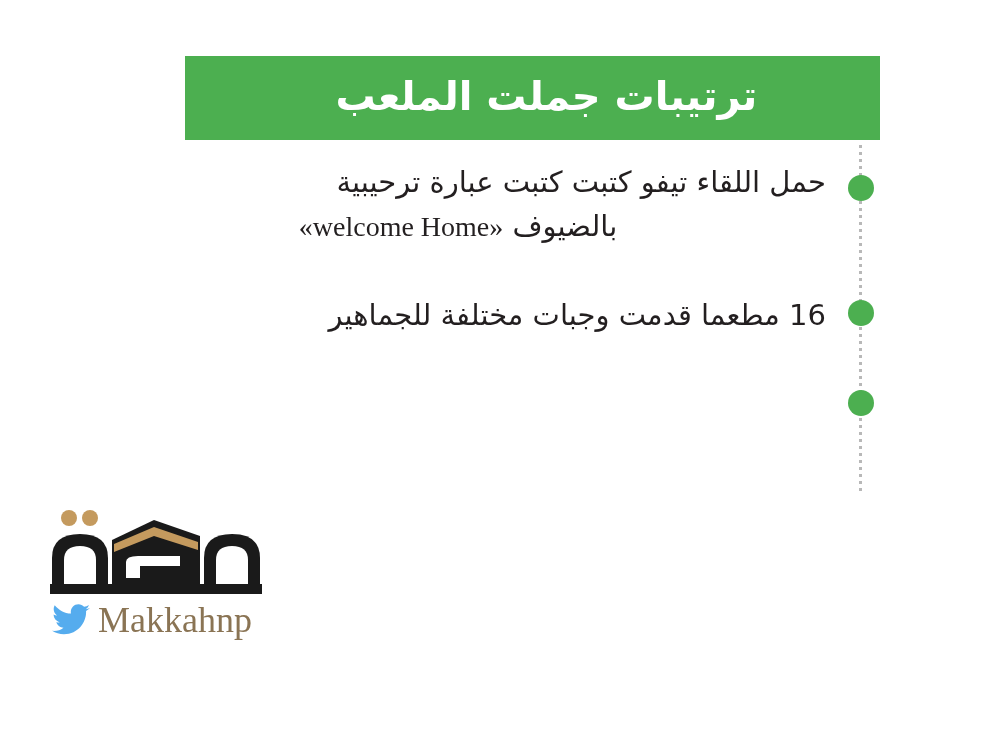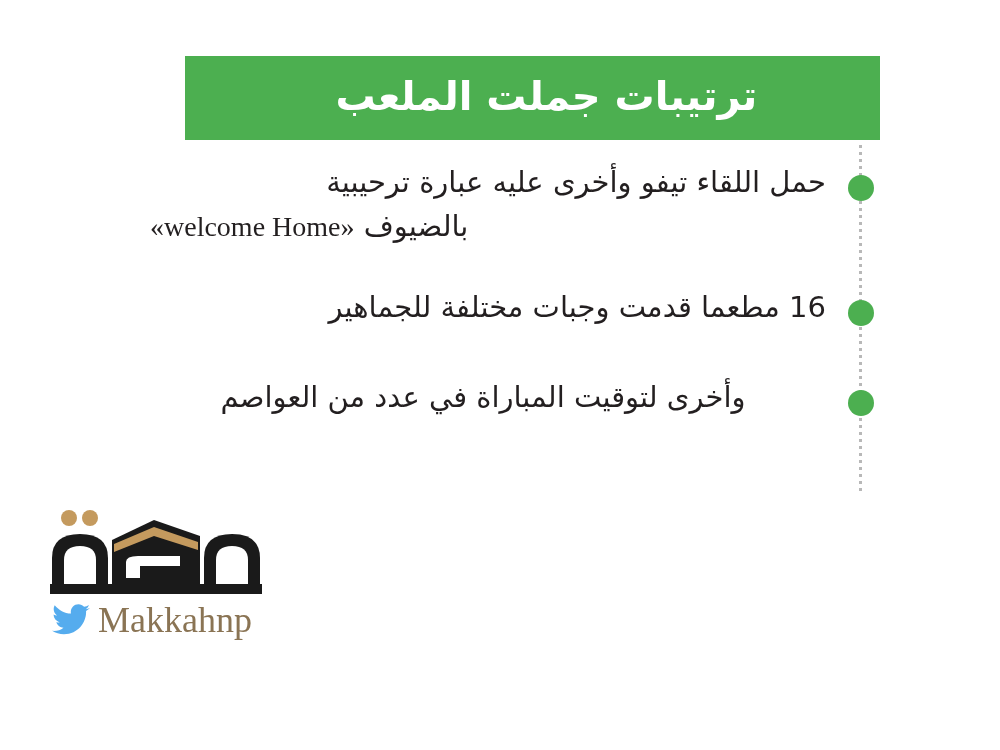--- a/index.html
+++ b/index.html
@@ -88,32 +88,32 @@
     right: 0;
     width: 676px;
     text-align: right;
     direction: rtl;
     color: #231f20;
     font-size: 29px;
     line-height: 44px;
     font-family: "DejaVu Sans", "Liberation Sans", sans-serif;
   }
   .bullet-item.i1 { top: 0px; }
-  .bullet-item.i2 { top: 125px; }
+  .bullet-item.i2 { top: 133px; }
   .bullet-item.i3 { top: 215px; }
 
   .bullet-line {
     display: block;
     white-space: nowrap;
   }
   .bullet-line.line-2 {
     text-align: left;
     padding-right: 0;
   }
-  .bullet-item.i1 .line-2 { padding-right: 60px; }
+  .bullet-item.i1 .line-2 { text-align: center; padding-right: 60px; }
   .bullet-item.i3 .line-2 { text-align: center; padding-right: 10px; }
 
   .latin-phrase {
     font-family: "Liberation Serif", "DejaVu Serif", serif;
     font-size: 28px;
     direction: ltr;
     unicode-bidi: isolate;
     display: inline-block;
   }
 
@@ -163,33 +163,32 @@
   </div>
 
   <div class="timeline-rail"></div>
   <div class="bullet-dot b1"></div>
   <div class="bullet-dot b2"></div>
   <div class="bullet-dot b3"></div>
 
   <div class="bullets">
 
     <div class="bullet-item i1">
-      <span class="bullet-line line-1">حمل اللقاء تيفو وأخرى عليه عبارة ترحيبية</span>
+      <span class="bullet-line line-1">حمل اللقاء تيفو كتبت كتبت عبارة ترحيبية</span>
       <span class="bullet-line line-2">
         <span>بالضيوف</span>
         <span class="latin-phrase">«welcome Home»</span>
       </span>
     </div>
 
     <div class="bullet-item i2">
       <span class="bullet-line line-1">16 مطعما قدمت وجبات مختلفة للجماهير</span>
     </div>
 
     <div class="bullet-item i3">
-      <span class="bullet-line line-2">وأخرى لتوقيت المباراة في عدد من العواصم</span>
     </div>
 
   </div>
 
   <div class="logo-block">
 
     <svg class="logo-mark" viewBox="0 0 228 100">
 
       <circle cx="27" cy="18" r="8" fill="#c49a5e"></circle>
       <circle cx="48" cy="18" r="8" fill="#c49a5e"></circle>

